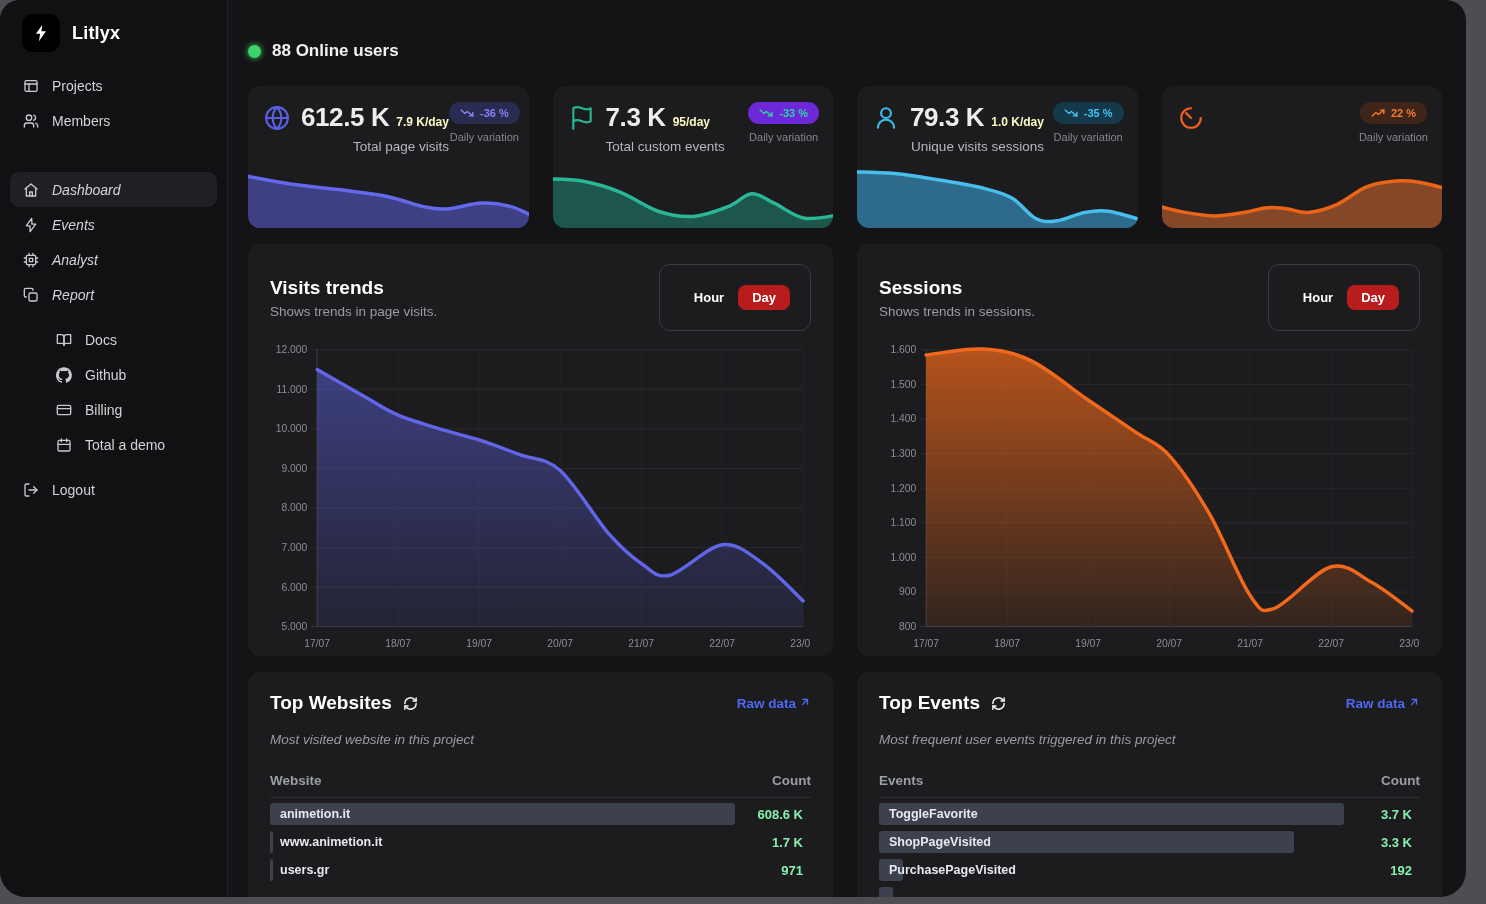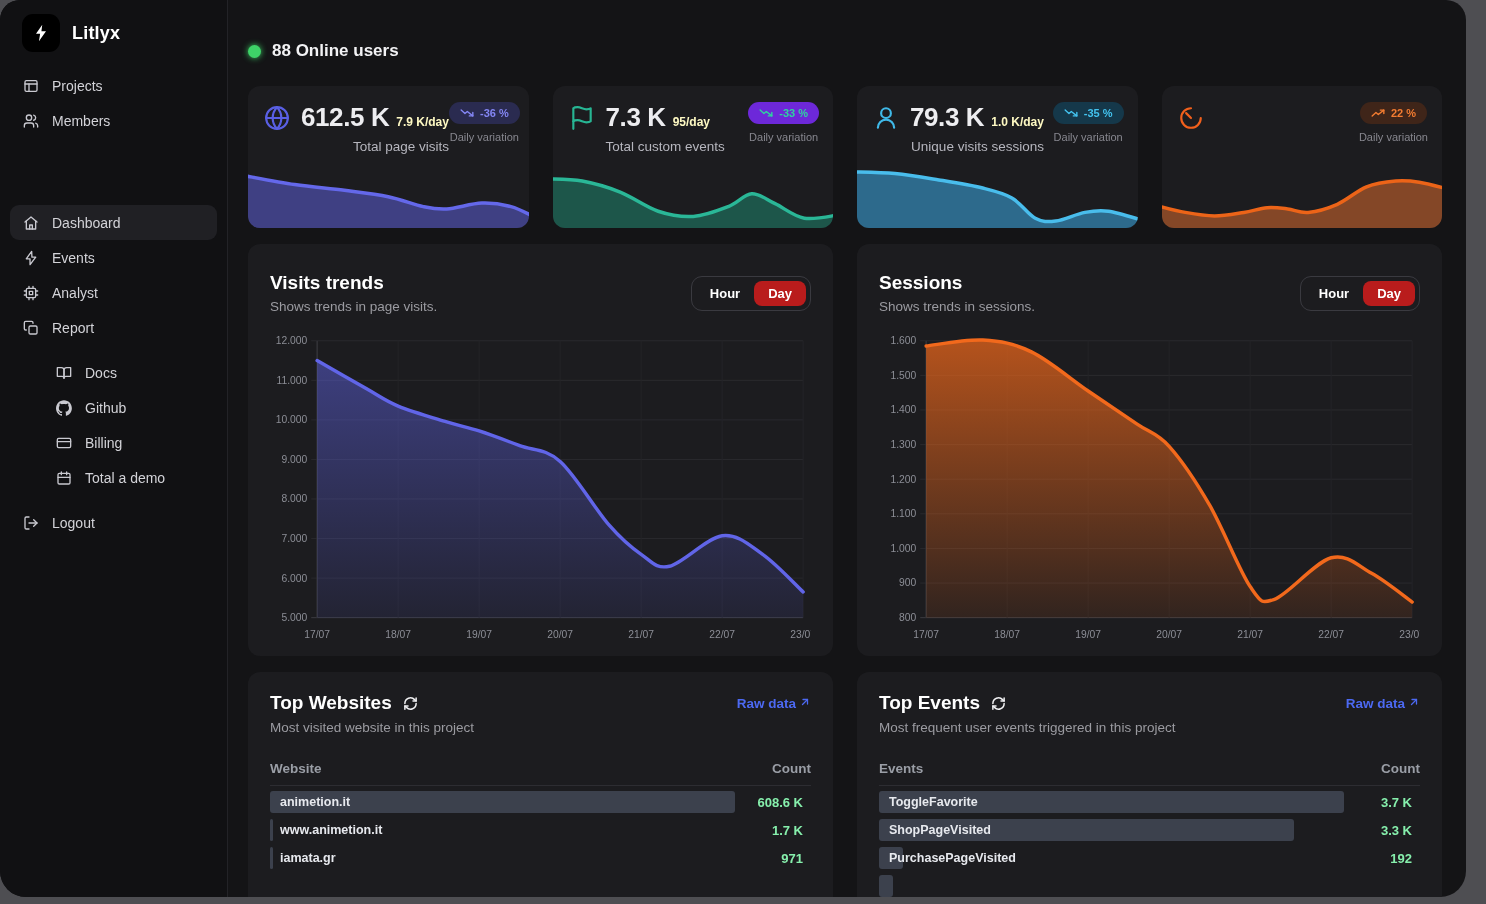--- a/index.html
+++ b/index.html
@@ -9,21 +9,21 @@
   .window { position:absolute; top:0; left:0; width:1466px; height:897px;
             background:#141416; border-radius:20px 20px 26px 26px; overflow:hidden; display:flex; }
 
   
   .sidebar { width:228px; min-width:228px; height:100%; background:#111113; border-right:1px solid #232327; }
   .logo-row { display:flex; align-items:center; gap:12px; padding:0 22px; margin-top:14px; height:38px; }
   .logo-box { width:38px; height:38px; background:#000; border-radius:11px; display:flex; align-items:center; justify-content:center; color:#fff; }
   .logo-text { font-size:18px; font-weight:700; color:#ffffff; letter-spacing:.2px; }
   nav { display:block; }
   #nav-top { margin-top:16px; }
-  #nav-main { margin-top:67px; }
+  #nav-main { margin-top:34px;font-style:italic; }
   #nav-secondary { margin-top:10px;margin-left:33px; }
   #nav-bottom { margin-top:10px; }
   .nav-item { display:flex; align-items:center; gap:13px; height:35px; margin:0 10px; padding:0 13px;
               border-radius:9px; color:#d3d3d8; font-size:14px; cursor:pointer; }
   .nav-item.active { background:#202024; }
   .nav-item svg { color:#c9c9d0; flex:none; }
 
   
   .main { flex:1; padding:38px 24px 0 20px; position:relative; }
   .online-row { display:flex; align-items:center; gap:11px; height:26px; margin-bottom:22px; }
@@ -44,34 +44,34 @@
   .sc-badge { display:flex; align-items:center; gap:6px; padding:4px 11px; border-radius:13px; font-size:11px; font-weight:700; white-space:nowrap; }
   .sc-caption { font-size:11px; color:#87878f; white-space:nowrap; }
   .sc-spark { position:absolute; left:0; bottom:0; width:100%; height:70px; display:block; z-index:1; }
 
   
   .charts-row { display:grid; grid-template-columns:1fr 1fr; gap:24px; margin-top:16px; }
   .chart-card { height:412px; background:#1c1c1f; border-radius:12px; padding:20px 22px 0 22px; }
   .chart-head { display:flex; align-items:center; justify-content:space-between; min-height:58px; }
   .chart-title { font-size:19px; font-weight:700; color:#ffffff; }
   .chart-sub { font-size:13.5px; color:#9b9ba1; margin-top:5px; }
-  .toggle { display:flex; align-items:center; border:1px solid #3a3a40; border-radius:11px; padding:4px; }
+  .toggle { display:flex; align-items:center; border:1px solid #3a3a40; border-radius:11px; padding:20px; }
   .toggle .opt { padding:5px 14px; font-size:13px; font-weight:700; color:#fff; border-radius:8px; cursor:pointer; }
   .toggle .opt.active { background:#b91c1c; }
   .chart-svg { width:100%; height:322px; display:block; margin-top:8px; }
   .chart-svg text { fill:#8c8e96; font-size:10.5px; font-family:"Liberation Sans", sans-serif; }
 
   
   .tables-row { display:grid; grid-template-columns:1fr 1fr; gap:24px; margin-top:16px; }
   .table-card { height:300px; background:#1c1c1f; border-radius:12px; padding:20px 22px; }
   .tc-head { display:flex; align-items:center; }
   .tc-title { font-size:19px; font-weight:700; color:#ffffff; }
   .tc-refresh { margin-left:11px; color:#f0f0f2; display:flex; cursor:pointer; }
   .raw-link { margin-left:auto; display:flex; align-items:center; gap:3px; color:#4c69f2; font-size:13.5px; font-weight:700; cursor:pointer; }
-  .tc-sub { font-size:13.5px; color:#9b9ba1; margin-top:6px; }
+  .tc-sub { font-size:13.5px; color:#9b9ba1; margin-top:18px;font-style:italic; }
   .t-headrow { display:flex; justify-content:space-between; margin-top:26px; padding-bottom:9px;
                border-bottom:1px solid #2d2d32; color:#9a9ea6; font-size:13.5px; font-weight:700; }
   .t-rows { margin-top:2px; }
   .t-row { position:relative; height:28px; }
   .t-bar { position:absolute; left:0; top:3px; height:22px; background:#3c414d; border-radius:3px; min-width:3px; }
   .t-label { position:absolute; left:10px; top:50%; transform:translateY(-50%); font-size:12.5px; font-weight:700; color:#e7e9ee; white-space:nowrap; }
   .t-count { position:absolute; right:8px; top:50%; transform:translateY(-50%); font-size:13px; font-weight:700; color:#86efac; }
 </style>
 </head>
 <body>
@@ -437,21 +437,21 @@
               <span class="t-label">animetion.it</span>
               <span class="t-count">608.6 K</span>
             </div>
             <div class="t-row">
               <div class="t-bar" style="width:0.5%"></div>
               <span class="t-label">www.animetion.it</span>
               <span class="t-count">1.7 K</span>
             </div>
             <div class="t-row">
               <div class="t-bar" style="width:0.5%"></div>
-              <span class="t-label">iamata.gr</span>
+              <span class="t-label">users.gr</span>
               <span class="t-count">971</span>
             </div>
           </div>
       </section>
 
       <section class="table-card">
         <div class="tc-head">
           <span class="tc-title">Top Events</span>
           <span class="tc-refresh" id="refresh-1">
               <svg width="15" height="15" viewBox="0 0 24 24" fill="none" stroke="currentColor" stroke-width="2.4" stroke-linecap="round" stroke-linejoin="round">

